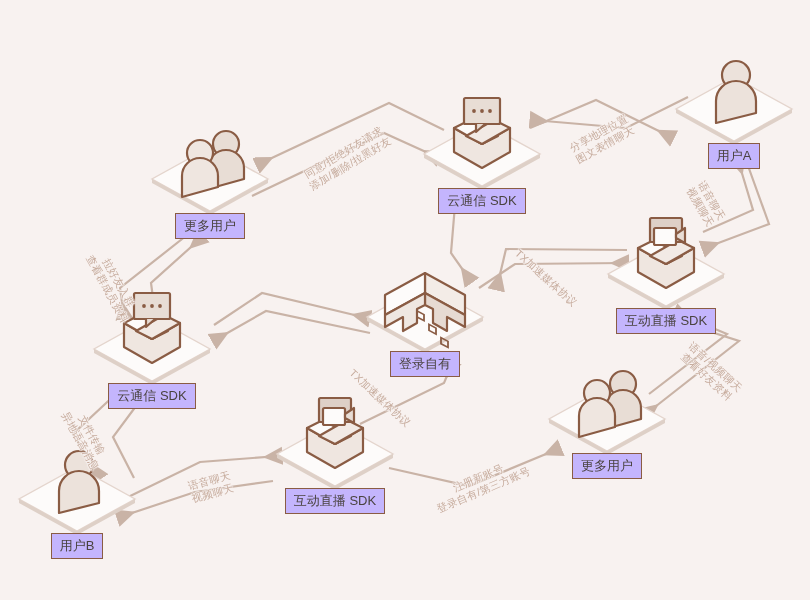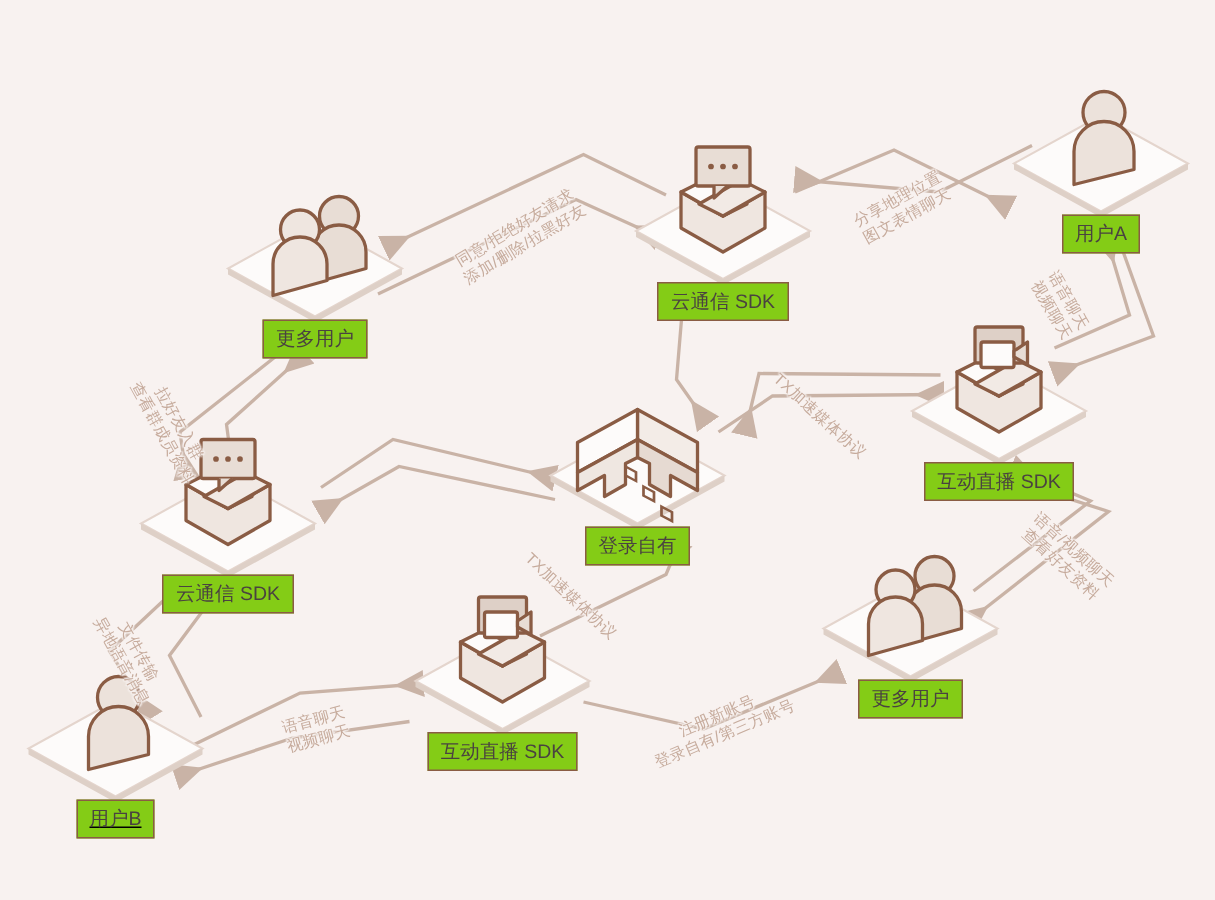--- a/index.html
+++ b/index.html
@@ -36,21 +36,21 @@
     align-items: center;
     justify-content: flex-start;
   }
   .node-art {
     width: 140px;
     height: 104px;
     position: relative;
   }
   .node-label {
     border: 1px solid #8a5c44;
-    background: #84cc16;
+    background: #c4b5fd;
     color: #4a4340;
     font-size: 13px;
     line-height: 1;
     padding: 5px 8px 6px 8px;
     white-space: nowrap;
     margin-top: -6px;
     position: relative;
     z-index: 5;
   }
   .edge-label {
@@ -259,21 +259,21 @@
           <polygon points="70,54 98,38 82,30 54,46" fill="#f2eae5"></polygon>
           <rect x="54" y="8" width="32" height="24" rx="1.5" fill="#ded0c7"></rect>
           <rect x="58" y="18" width="22" height="17" rx="1.5" fill="#fdfbfa"></rect>
           <path d="M80,24 L89,18 L89,33 L80,28 Z" fill="#e8ddd5"></path>
         </g>
       </svg>
     </div>
     <div class="node-label">互动直播 SDK</div>
   </div>
 
-  <div class="node" style="left:77px; top:505px;text-decoration:underline;">
+  <div class="node" style="left:77px; top:505px;">
     <div class="node-art">
       <svg viewBox="0 0 140 104" width="140" height="104">
         <polygon points="70,96 12,64 70,32 128,64" fill="#fdfbfa" stroke="#e4d5cd" stroke-width="1.4"></polygon>
         <polygon points="70,100 12,68 12,64 70,96 128,64 128,68" fill="#ded0c7"></polygon>
         <g stroke="#8a5c44" stroke-width="2.2" fill="#ece2db" stroke-linejoin="round">
           <ellipse cx="72" cy="30" rx="14" ry="14"></ellipse>
           <path d="M52,78 L52,56 a20,20 0 0 1 40,0 L92,68 Z"></path>
         </g>
       </svg>
     </div>

